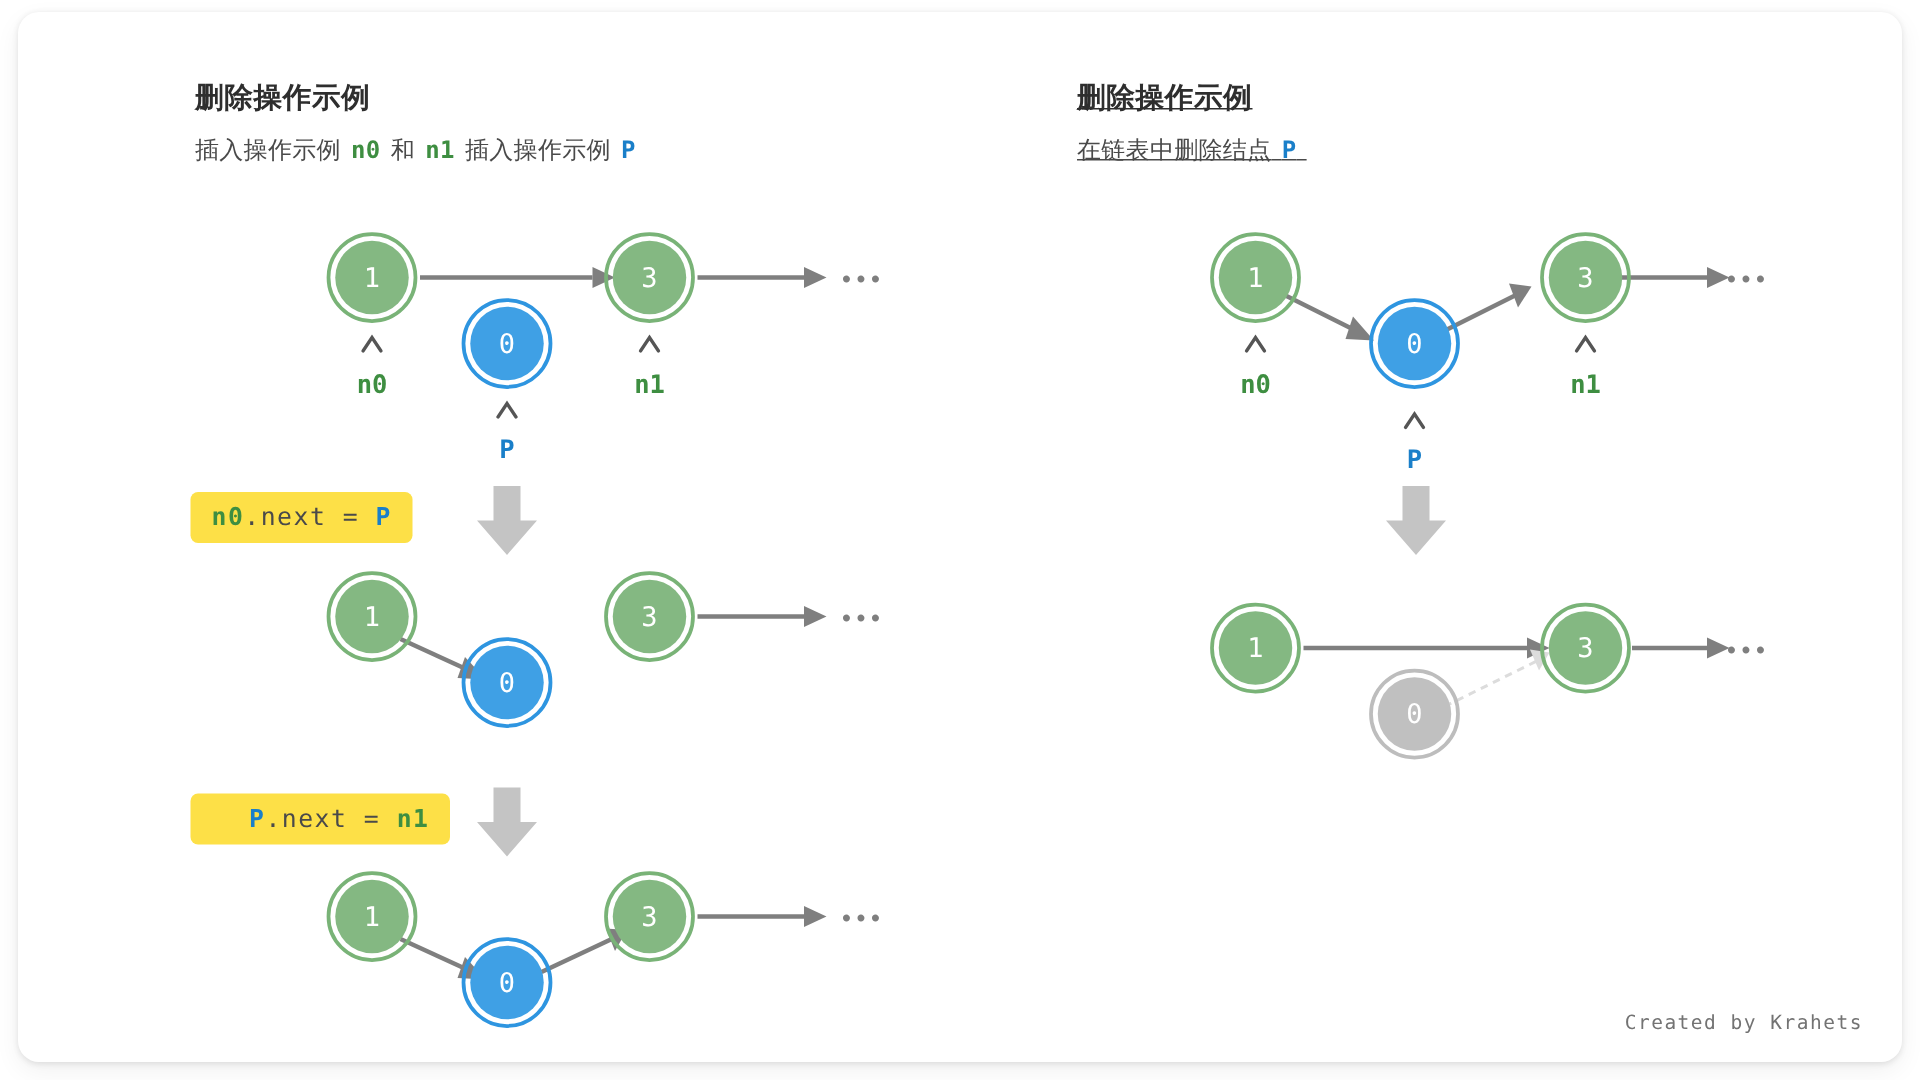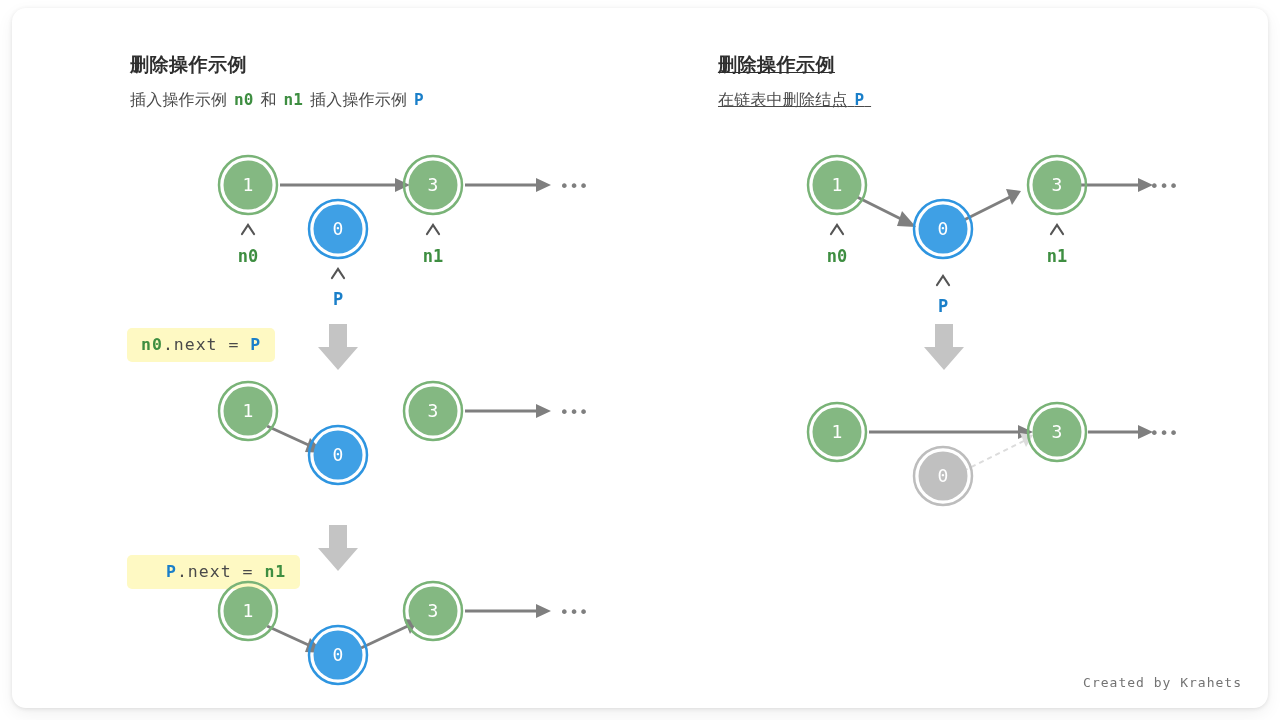--- a/index.html
+++ b/index.html
@@ -19,21 +19,21 @@
   }
   .psub{
     position:absolute;font-size:16px;color:#4a4a4a;white-space:nowrap;
     letter-spacing:0.2px;
   }
   .mono{font-family:"DejaVu Sans Mono","Liberation Mono",monospace;font-weight:bold;}
   .c-green{color:#3e8e41;}
   .c-blue{color:#1a7fc9;}
 
   .codebox{
-    position:absolute;background:#fef9c3;border-radius:5px;
+    position:absolute;background:#fde047;border-radius:5px;
     padding:7px 14px 8px 14px;white-space:nowrap;
     font-family:"DejaVu Sans Mono","Liberation Mono",monospace;
     font-size:16.5px;color:#4a4a4a;letter-spacing:1px;
   }
   .codebox .plain{color:#4a4a4a;font-weight:normal;}
 
   .credit{
     position:absolute;right:26px;bottom:18px;color:#737373;font-size:13px;
     font-family:"DejaVu Sans Mono","Liberation Mono",monospace;letter-spacing:1px;
   }
@@ -132,21 +132,21 @@
         </g>
         <g>
           <circle cx="421" cy="43" r="29" fill="none" stroke="#79b377" stroke-width="2.5"></circle>
           <circle cx="421" cy="43" r="24.5" fill="#84b882"></circle>
           <text x="421" y="49" fill="#ffffff" font-size="18" text-anchor="middle">3</text>
         </g>
         <text x="562" y="50" fill="#7f7f7f" font-size="16" text-anchor="middle">•••</text>
       </svg>
     </div>
 
-    <div class="codebox" style="left:115px;top:547px;padding-left:39px;">
+    <div class="codebox" style="left:115px;top:521px;padding-left:39px;">
       <span><span class="mono c-blue">P</span><span class="plain">.next = </span><span class="mono c-green">n1</span></span>
     </div>
     <div class="svgwrap" style="left:300px;top:513px;">
       <svg width="52" height="56" viewBox="0 0 52 56">
         <polygon points="17,4 35,4 35,27 46,27 26,50 6,27 17,27" fill="#c4c4c4"></polygon>
       </svg>
     </div>
 
     <div class="svgwrap" style="left:0px;top:560px;">
       <svg width="628" height="120" viewBox="0 0 628 120">

